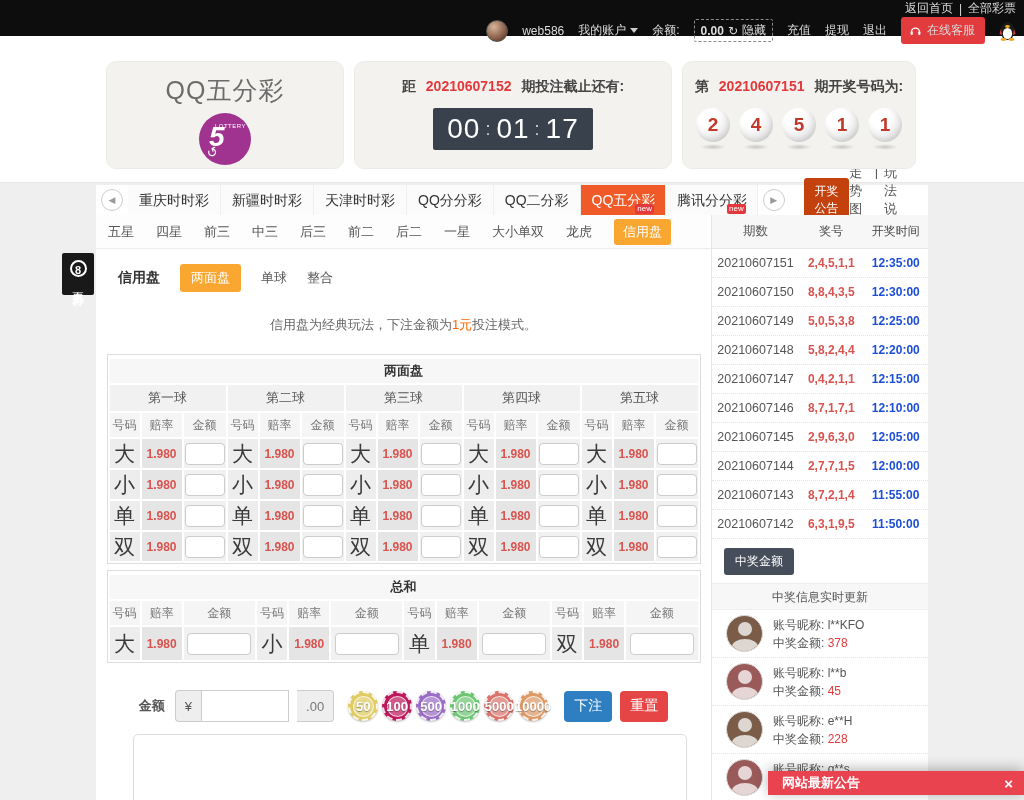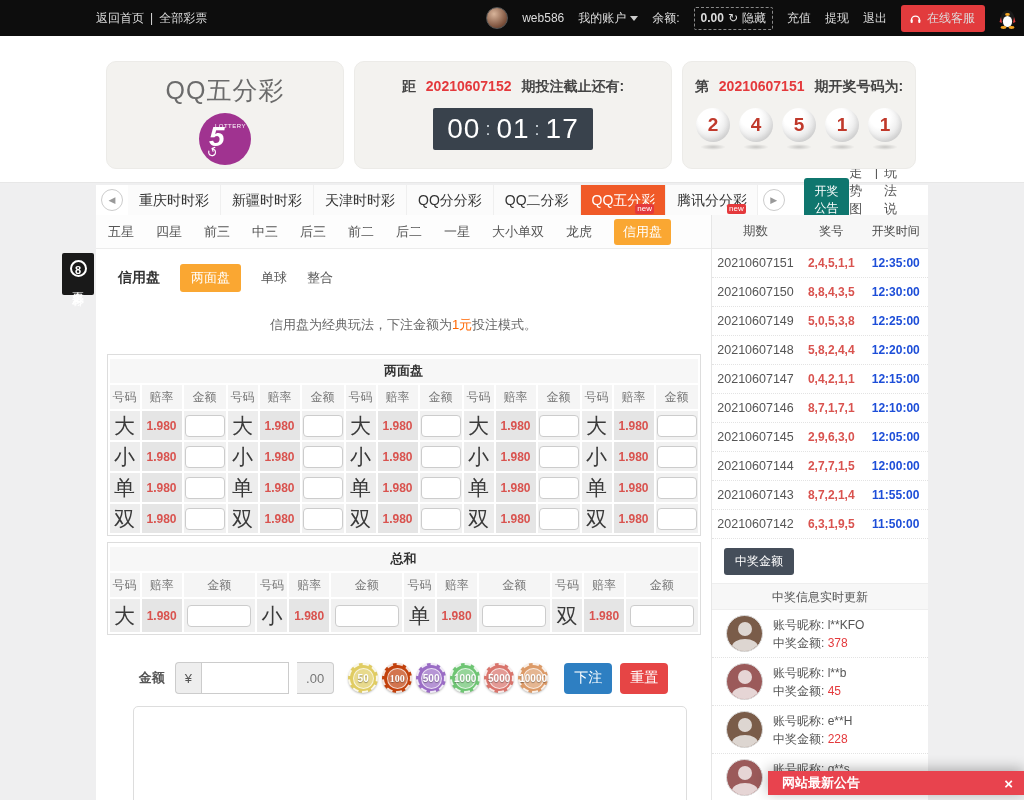--- a/index.html
+++ b/index.html
@@ -1,20 +1,20 @@
 <!DOCTYPE html>
 <html><head>
 <meta charset="utf-8">
 <style>
   * { margin:0; padding:0; box-sizing:border-box; }
   html,body { width:1024px; height:800px; overflow:hidden; }
   body { font-family:"Liberation Sans","DejaVu Sans",sans-serif; background:#efeff0; position:relative; font-size:13px; color:#333; }
 
   
-  .topbar { height:36px; background:#0d0d0d; display:flex; align-items:center; justify-content:space-between; padding:0 8px 0 96px; }
+  .topbar { height:36px; background:#0d0d0d; display:flex; align-items:flex-end; justify-content:space-between; padding:0 8px 0 96px;flex-direction:column; }
   .topbar a, .topbar span { color:#ddd; font-size:12px; }
   .tb-left { display:flex; gap:6px; align-items:center; }
   .tb-right { display:flex; align-items:center; gap:14px; }
   .tb-avatar { width:22px; height:22px; border-radius:50%; background:radial-gradient(circle at 35% 30%, #d8b49a, #7a4f3a 70%, #4a2e20); border:1px solid #555; }
   .caret-down { display:inline-block; width:0; height:0; border-left:4px solid transparent; border-right:4px solid transparent; border-top:5px solid #ccc; margin-left:4px; vertical-align:middle; }
   .balance-box { border:1px dashed #8a8a8a; padding:2px 6px; display:flex; gap:4px; align-items:center; border-radius:2px; }
   .balance-val { color:#e4393c; font-weight:bold; }
   .refresh-ic { color:#ddd; font-size:13px; }
   .svc-btn { background:#e23b3d; color:#fff; border:none; border-radius:3px; padding:5px 10px 5px 8px; font-size:12px; display:flex; align-items:center; gap:5px; cursor:pointer; }
   .penguin { width:17px; height:21px; display:block; }
@@ -41,21 +41,21 @@
   .ball { width:34px; height:34px; border-radius:50%; background:radial-gradient(circle at 35% 28%, #ffffff 30%, #e9e9e9 65%, #cfcfcf); display:flex; align-items:center; justify-content:center; font-size:19px; font-weight:bold; color:#c0392b; position:relative; box-shadow:inset -2px -3px 4px rgba(0,0,0,.08); }
   .ball::after { content:""; position:absolute; bottom:-8px; left:12%; width:76%; height:6px; border-radius:50%; background:radial-gradient(ellipse, rgba(0,0,0,.18), transparent 70%); }
 
   
   .content { width:832px; margin-left:96px; }
   .tabrow { height:30px; margin-top:2px; display:flex; align-items:center; background:#fff; }
   .tab-arrow { width:22px; height:22px; border:1px solid #ccc; border-radius:50%; color:#999; font-size:9px; display:flex; align-items:center; justify-content:center; margin:0 5px; background:#fff; cursor:pointer; flex:none; }
   .tab { height:30px; line-height:30px; padding:0 11px; font-size:14px; color:#333; background:#fbfbfb; border-right:1px solid #efefef; cursor:pointer; position:relative; white-space:nowrap; }
   .tab.active { background:#f05a28; color:#fff; }
   .new-badge { display:inline-block; background:#e4393c; color:#fff; font-size:8px; font-style:normal; line-height:10px; padding:0 2px; border-radius:2px; vertical-align:-6px; margin-left:-20px; }
-  .announce-btn { background:#0f766e; color:#fff; font-size:12px; border:none; border-radius:3px; padding:5px 9px; margin-left:14px; cursor:pointer; }
+  .announce-btn { background:#c2410c; color:#fff; font-size:12px; border:none; border-radius:3px; padding:5px 9px; margin-left:14px; cursor:pointer; }
   .tab-links { margin-left:auto; margin-right:18px; font-size:13px; color:#555; display:flex; gap:6px; }
   .tab-links span { cursor:pointer; }
 
   .main { display:flex; background:#fff; height:587px; }
   .left-col { width:616px; border-right:1px solid #e6e6e6; }
   .right-col { flex:1; position:relative; }
 
   
   .subtabs { height:34px; display:flex; align-items:center; gap:22px; padding-left:12px; border-bottom:1px solid #ececec; background:#fdfdfd; }
   .subtab { font-size:13px; color:#555; cursor:pointer; white-space:nowrap; }
@@ -87,21 +87,21 @@
   
   .bet-bar { display:flex; align-items:center; justify-content:center; gap:8px; margin-top:27px; }
   .bb-label { font-size:13px; font-weight:bold; color:#555; margin-right:2px; }
   .input-group { display:flex; align-items:stretch; height:32px; }
   .ig-addon { background:#eee; border:1px solid #ccc; color:#555; display:flex; align-items:center; padding:0 9px; font-size:13px; }
   .ig-addon.first { border-radius:4px 0 0 4px; border-right:none; }
   .ig-addon.last { border-radius:0 4px 4px 0; border-left:none; color:#777;margin-left:8px; }
   .ig-input { width:88px; border:1px solid #ccc; outline:none; padding:0 6px; font-size:13px; }
   .chips { display:flex; gap:4px; margin-left:6px; }
   .chip { width:30px; height:30px; border-radius:50%; border:2px dashed rgba(255,255,255,.85); display:flex; align-items:center; justify-content:center; cursor:pointer; box-shadow:0 1px 2px rgba(0,0,0,.25); }
-  .chip-inner { width:21px; height:21px; border-radius:50%; background:rgba(255,255,255,.28); border:1px solid rgba(255,255,255,.7); color:#fff; font-size:10px; font-weight:bold; display:flex; align-items:center; justify-content:center; text-shadow:0 1px 1px rgba(0,0,0,.35); }
+  .chip-inner { width:21px; height:21px; border-radius:50%; background:rgba(255,255,255,.28); border:1px solid rgba(255,255,255,.7); color:#fff; font-size:13px; font-weight:bold; display:flex; align-items:center; justify-content:center; text-shadow:0 1px 1px rgba(0,0,0,.35); }
   .btn-bet { background:#2e7fc2; color:#fff; border:none; border-radius:4px; width:48px; height:31px; font-size:14px; margin-left:8px; cursor:pointer; }
   .btn-reset { background:#e64545; color:#fff; border:none; border-radius:4px; width:48px; height:31px; font-size:14px; cursor:pointer; }
 
   .notice-box { margin:12px 24px 0 37px; height:120px; background:#fff; border:1px solid #ddd; border-radius:5px; }
 
   
   .res-head { height:34px; display:flex; align-items:center; background:#f7f7f7; border-bottom:1px solid #e8e8e8; font-size:13px; color:#444; }
   .res-row { height:29px; display:flex; align-items:center; border-bottom:1px dotted #e3e3e3; }
   .rc-issue { flex:1.35; text-align:center; font-size:12.5px; color:#555; }
   .rc-nums { flex:1; text-align:center; font-size:12px; font-weight:bold; color:#d9534f; }
@@ -277,20 +277,27 @@
               <td style="height:0;padding:0;border:none;background:none" class="c-odds"></td>
               <td style="height:0;padding:0;border:none;background:none" class="c-amt"></td>
               <td style="height:0;padding:0;border:none;background:none" class="c-num"></td>
               <td style="height:0;padding:0;border:none;background:none" class="c-odds"></td>
               <td style="height:0;padding:0;border:none;background:none" class="c-amt"></td>
             </tr>
             <tr>
               <td class="t-title" colspan="15">两面盘</td>
             </tr>
             <tr>
+              <td class="t-group" colspan="3">第一球</td>
+              <td class="t-group" colspan="3">第二球</td>
+              <td class="t-group" colspan="3">第三球</td>
+              <td class="t-group" colspan="3">第四球</td>
+              <td class="t-group" colspan="3">第五球</td>
+            </tr>
+            <tr>
               <td class="t-colhead">号码</td>
               <td class="t-colhead">赔率</td>
               <td class="t-colhead">金额</td>
               <td class="t-colhead">号码</td>
               <td class="t-colhead">赔率</td>
               <td class="t-colhead">金额</td>
               <td class="t-colhead">号码</td>
               <td class="t-colhead">赔率</td>
               <td class="t-colhead">金额</td>
               <td class="t-colhead">号码</td>
@@ -424,21 +431,21 @@
         <span class="bb-label">金额</span>
         <div class="input-group">
           <span class="ig-addon first">¥</span>
           <input class="ig-input" value="" style="">
           <span class="ig-addon last">.00</span>
         </div>
         <div class="chips">
             <div class="chip" style="background: rgb(224, 204, 98);">
               <div class="chip-inner">50</div>
             </div>
-            <div class="chip" style="background: #c2410c; font-family: Liberation Serif, serif;">
+            <div class="chip" style="background: #be185d;">
               <div class="chip-inner">100</div>
             </div>
             <div class="chip" style="background: rgb(154, 108, 197);">
               <div class="chip-inner">500</div>
             </div>
             <div class="chip" style="background: rgb(110, 197, 115);">
               <div class="chip-inner">1000</div>
             </div>
             <div class="chip" style="background: rgb(217, 116, 108);">
               <div class="chip-inner">5000</div>

